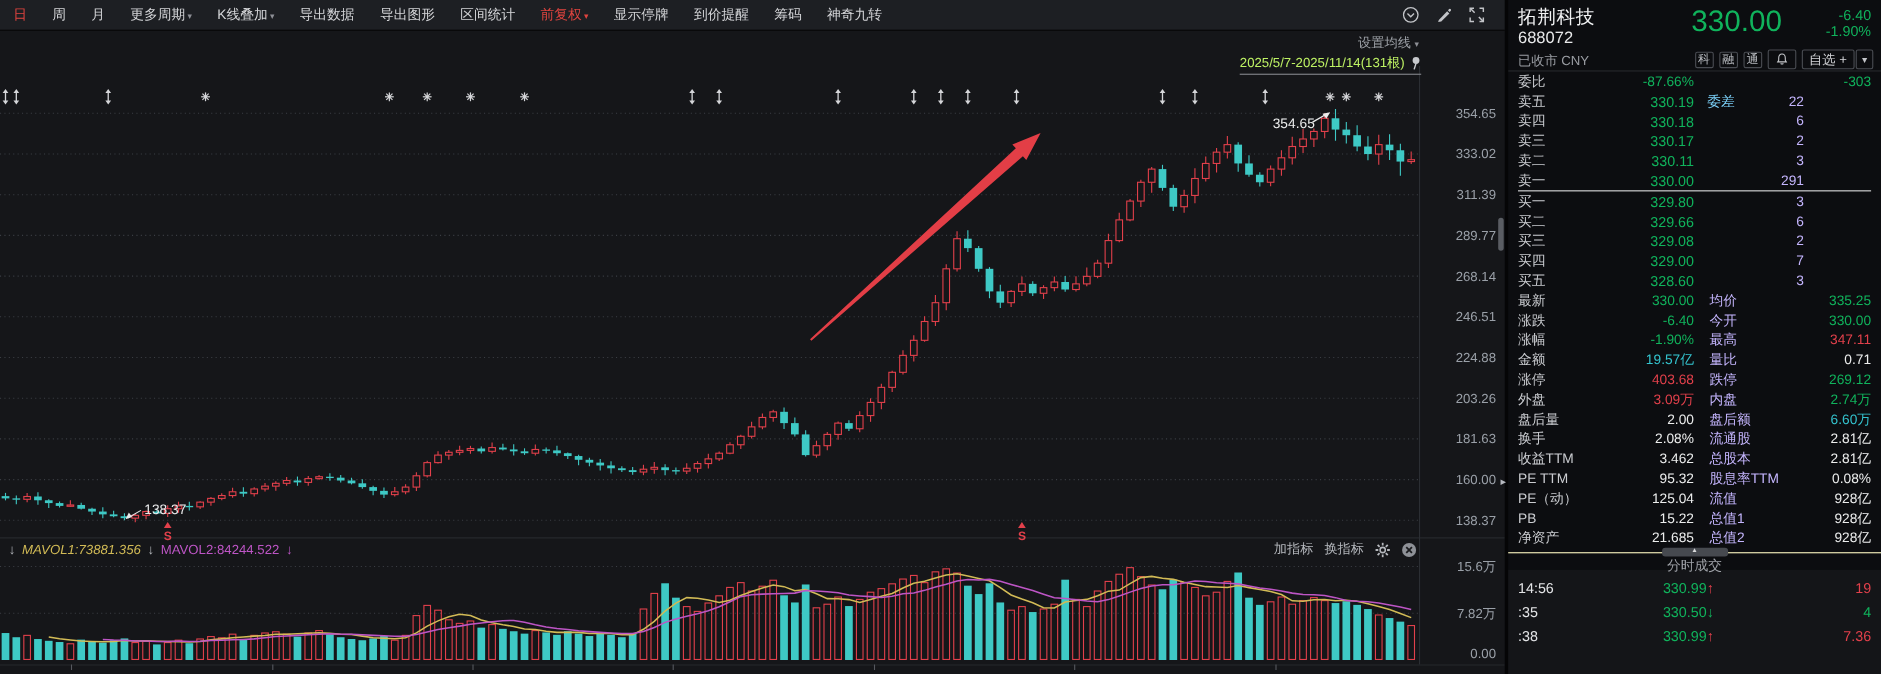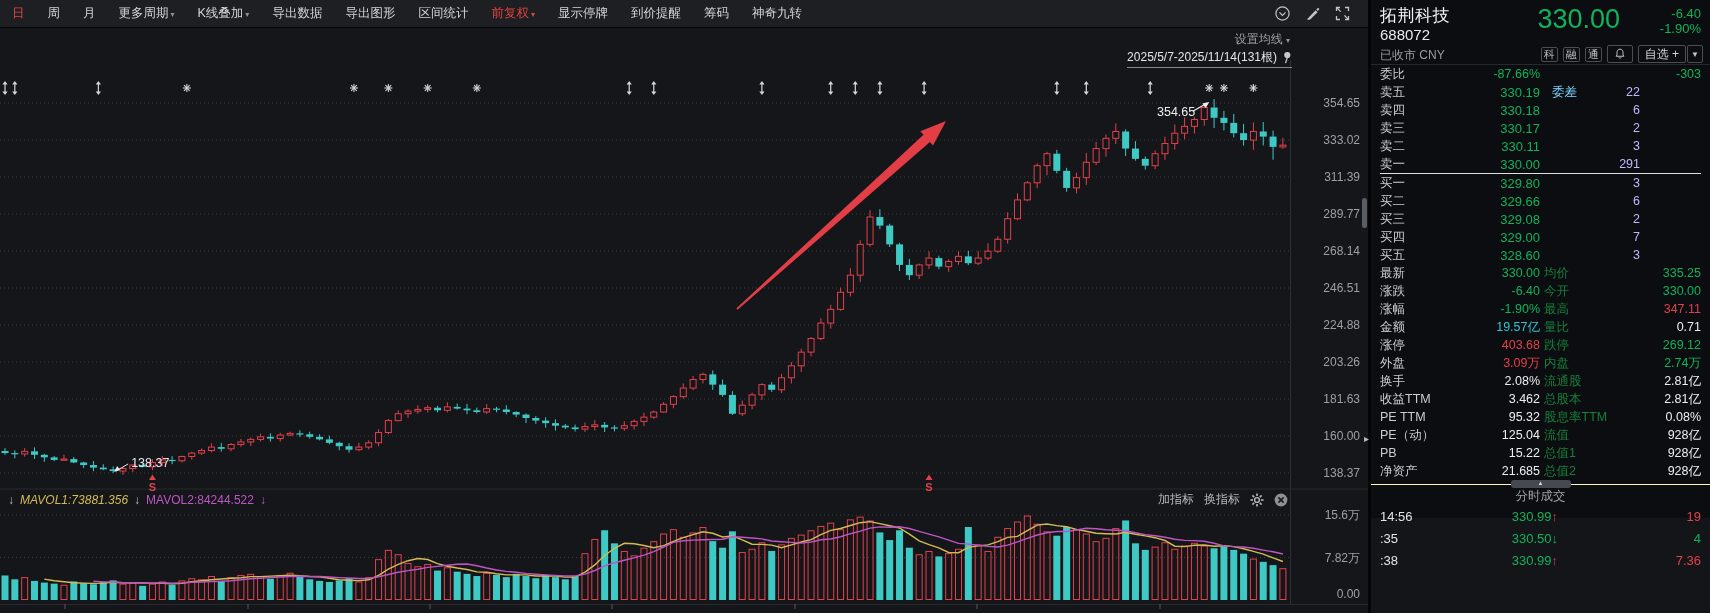--- a/index.html
+++ b/index.html
@@ -14,21 +14,21 @@
   .caret{font-size:8px;color:#8e9096;transform:translateY(1px);}
   .tb-item.red .caret{color:var(--red);}
   .tb-icons{margin-left:auto;display:flex;gap:15px;align-items:center;padding-right:6px;}
   .tb-icons svg{display:block;cursor:pointer;}
   
   .chart-area{position:absolute;left:0;top:0;width:1368px;height:613px;background:#151619;}
   #chart-svg{position:absolute;left:0;top:0;}
   .ov{position:absolute;font-size:12px;color:#9da1a7;}
   .ma-settings{top:31px;right:78px;cursor:pointer;}
   .date-range{top:49px;right:76px;border-bottom:1px solid #84878d;padding-bottom:1px;
-              color:#e5e5e5;display:flex;align-items:center;gap:4px;cursor:pointer;}
+              color:#bef264;display:flex;align-items:center;gap:4px;cursor:pointer;}
   .vol-header{top:491px;left:8px;right:80px;display:flex;align-items:center;font-size:12px;}
   .vol-header .sp{margin-right:6px;}
   .ma1{color:var(--yellow);font-style:italic;} .ma2{color:var(--magenta);}
   .arrow-gray{color:#b8bbc0;} .arrow-mag{color:var(--magenta);}
   .vol-tools{margin-left:auto;display:flex;align-items:center;gap:10px;color:#b6b9be;}
   .vol-tools span{cursor:pointer;}
   .vol-tools svg{display:block;cursor:pointer;}
   
   .vdivider{position:absolute;left:1368px;top:0;width:3px;height:613px;background:#050506;z-index:6;}
   .vdiv-handle{position:absolute;left:1364px;top:430px;width:10px;height:18px;color:#b7bac0;
@@ -60,21 +60,21 @@
   .orow .sz{width:100px;text-align:right;color:#c4b5fd;}
   .orow.sellone{border-bottom:1px solid #dfe0e2;}
   .wrow{display:flex;align-items:center;height:18px;}
   .wrow .lab{width:50px;color:#caccd0;}
   .wrow .v1{width:110px;text-align:right;color:var(--green);}
   .wrow .lab2{margin-left:12px;color:#7dd3fc;margin-top:36px;}
   .wrow .v2{flex:1;text-align:right;color:var(--green);}
   .srow{display:flex;align-items:center;height:18px;}
   .srow .l1{width:64px;color:#caccd0;}
   .srow .w1{width:96px;text-align:right;}
-  .srow .l2{margin-left:4px;width:84px;color:#15803d;}
+  .srow .l2{margin-left:14px;width:84px;color:#c4b5fd;}
   .srow .w2{flex:1;text-align:right;}
   .cg{color:var(--green);} .cr{color:var(--red2);} .cc{color:var(--cyan2);} .cw{color:#eceded;}
   .tape-hd{position:relative;margin-top:4px;border-top:1px solid #fef9c3;height:20px;
            text-align:center;color:#9fa2a8;font-size:12.5px;line-height:22px;}
   .pill{position:absolute;left:50%;top:-5px;transform:translateX(-50%);width:60px;height:8px;
         background:#46494f;border-radius:3px;text-align:center;line-height:7px;font-size:6px;
         color:#d9dadc;cursor:pointer;}
   .trow{display:flex;align-items:center;height:22px;padding:0 9px;font-size:13px;}
   .trow .tt{width:58px;color:#e3e4e6;}
   .trow .tp{width:120px;text-align:right;}
@@ -848,20 +848,26 @@
           <span class="l2">跌停</span>
           <span class="w2 cg">269.12</span>
         </div>
         <div class="srow">
           <span class="l1">外盘</span>
           <span class="w1 cr">3.09万</span>
           <span class="l2">内盘</span>
           <span class="w2 cg">2.74万</span>
         </div>
         <div class="srow">
+          <span class="l1">盘后量</span>
+          <span class="w1 cw">2.00</span>
+          <span class="l2">盘后额</span>
+          <span class="w2 cc">6.60万</span>
+        </div>
+        <div class="srow">
           <span class="l1">换手</span>
           <span class="w1 cw">2.08%</span>
           <span class="l2">流通股</span>
           <span class="w2 cw">2.81亿</span>
         </div>
         <div class="srow">
           <span class="l1">收益TTM</span>
           <span class="w1 cw">3.462</span>
           <span class="l2">总股本</span>
           <span class="w2 cw">2.81亿</span>

